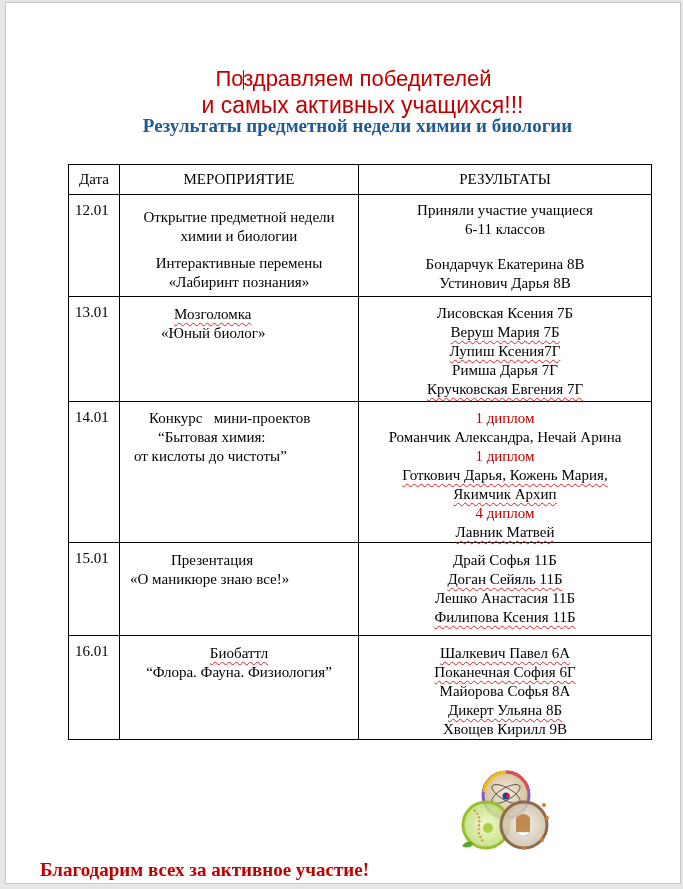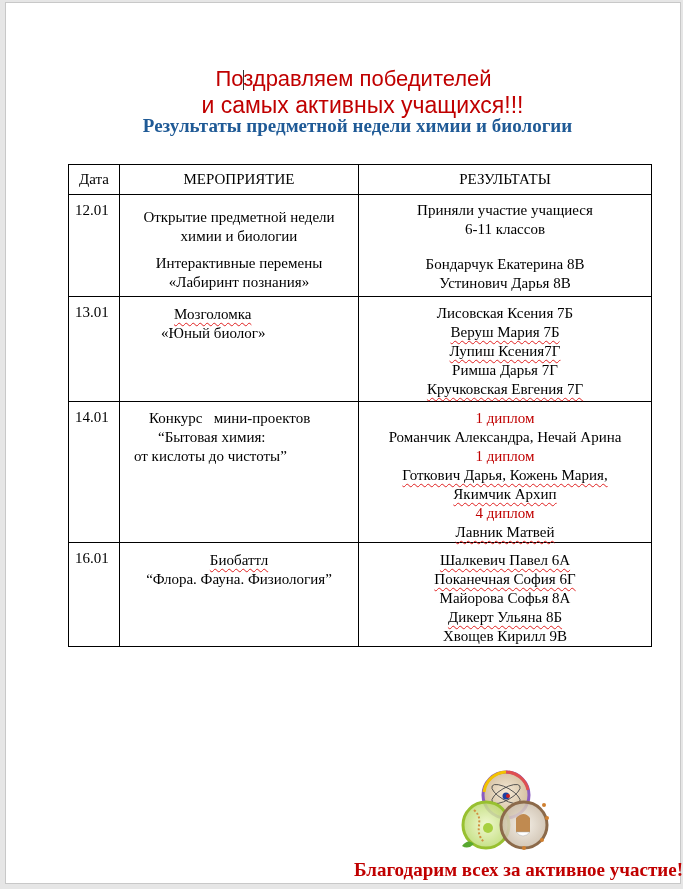--- a/index.html
+++ b/index.html
@@ -40,21 +40,21 @@
     }
     col.c1 { width: 51px; } col.c2 { width: 239px; } col.c3 { width: 293px; }
     th { height: 29px; vertical-align: middle !important; text-align: center; }
     td.date { padding: 7px 0 0 6px !important; }
     td.event { text-align: center; }
     td.result { text-align: center; margin-top: 8px; }
     .line { line-height: 19px; }
     .sp { text-decoration: underline wavy #e02020; text-decoration-thickness: 1px; text-underline-offset: 3px; }
     .red { color: #c00000; }
     .thanks {
-      position: absolute; left: 0; width: 683px; top: 859px; text-align: right;
+      position: absolute; left: 0; width: 683px; top: 859px; text-align: left;
       font-family: "Liberation Serif", serif; font-weight: bold; font-size: 19px; color: #c00000;
       padding-left: 40px; box-sizing: border-box;
     }
     .logo { position: absolute; left: 458px; top: 770px; width: 94px; height: 84px; }
   </style>
 </head>
 <body>
 
 <div class="page">
   <div class="cursor"></div>
@@ -123,20 +123,33 @@
         <div class="line red">1 диплом</div>
         <div class="line">Романчик Александра, Нечай Арина</div>
         <div class="line red">1 диплом</div>
         <div class="line"><span class="sp">Готкович Дарья, Кожень Мария,</span></div>
         <div class="line"><span class="sp">Якимчик Архип</span></div>
         <div class="line red">4 диплом</div>
         <div class="line"><span class="sp">Лавник Матвей</span></div>
       </td>
     </tr>
 
+    <tr style="height:93px">
+      <td class="date">15.01</td>
+      <td class="event" style="padding-top:8px;text-align:left;padding-left:10px">
+        <div class="line" style="padding-left:41px">Презентация</div>
+        <div class="line">«О маникюре знаю все!»</div>
+      </td>
+      <td class="result" style="padding-top:8px">
+        <div class="line">Драй Софья 11Б</div>
+        <div class="line"><span class="sp">Доган Сейяль 11Б</span></div>
+        <div class="line">Лешко Анастасия 11Б</div>
+        <div class="line"><span class="sp">Филипова Ксения 11Б</span></div>
+      </td>
+    </tr>
 
     <tr style="height:104px">
       <td class="date">16.01</td>
       <td class="event" style="padding-top:8px">
         <div class="line"><span class="sp">Биобаттл</span></div>
         <div class="line">“Флора. Фауна. Физиология”</div>
       </td>
       <td class="result" style="padding-top:8px">
         <div class="line"><span class="sp">Шалкевич Павел 6А</span></div>
         <div class="line"><span class="sp">Поканечная София 6Г</span></div>

